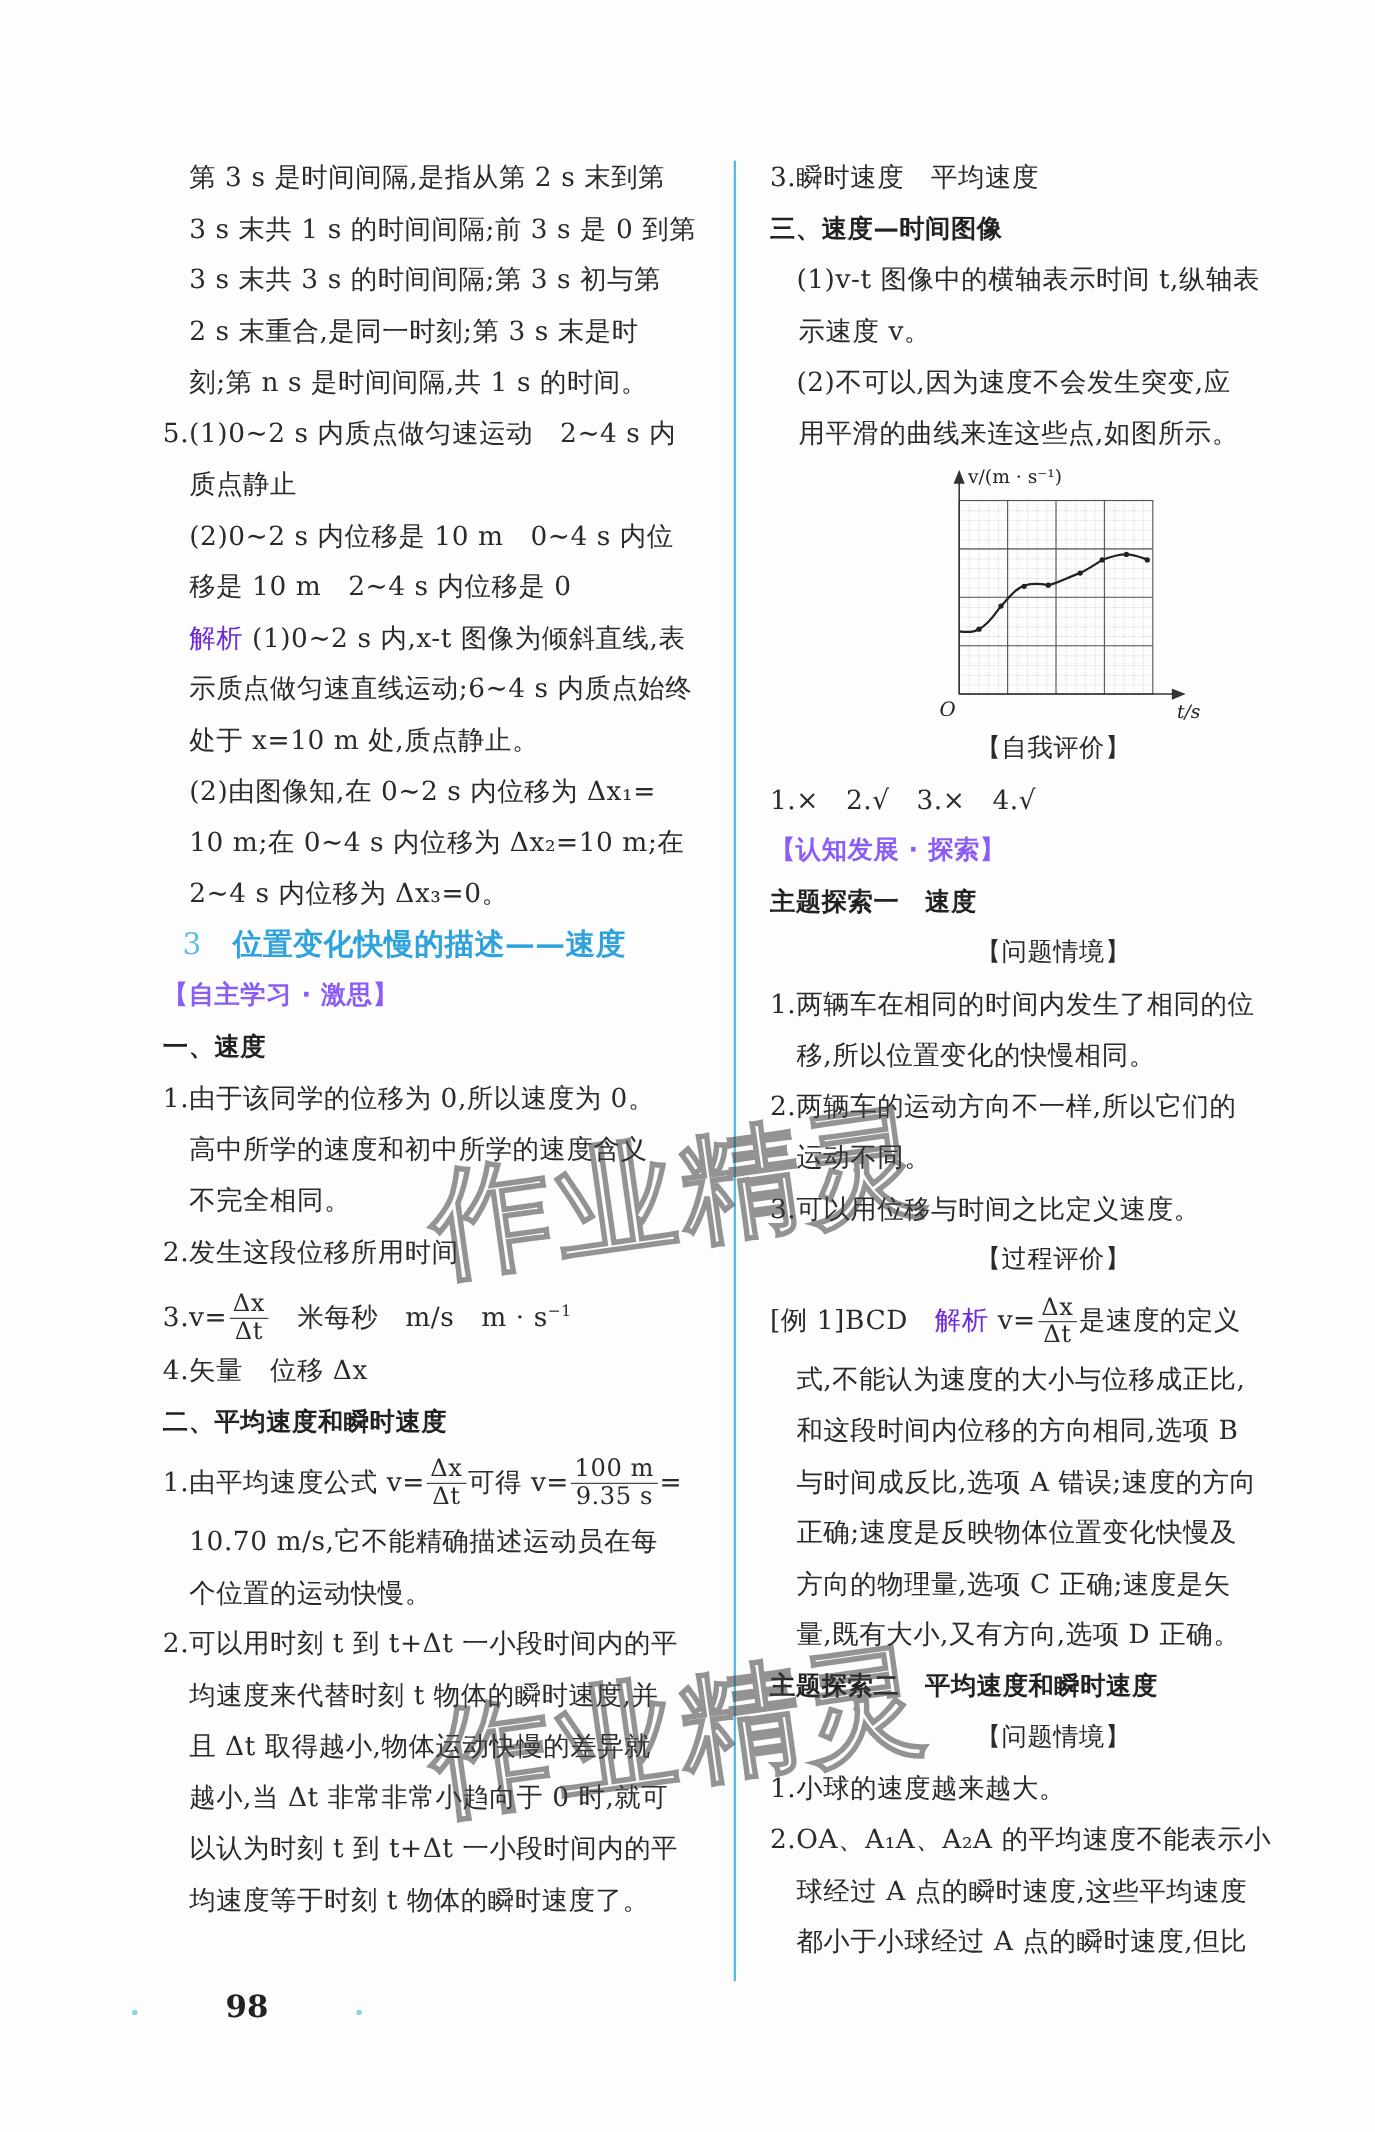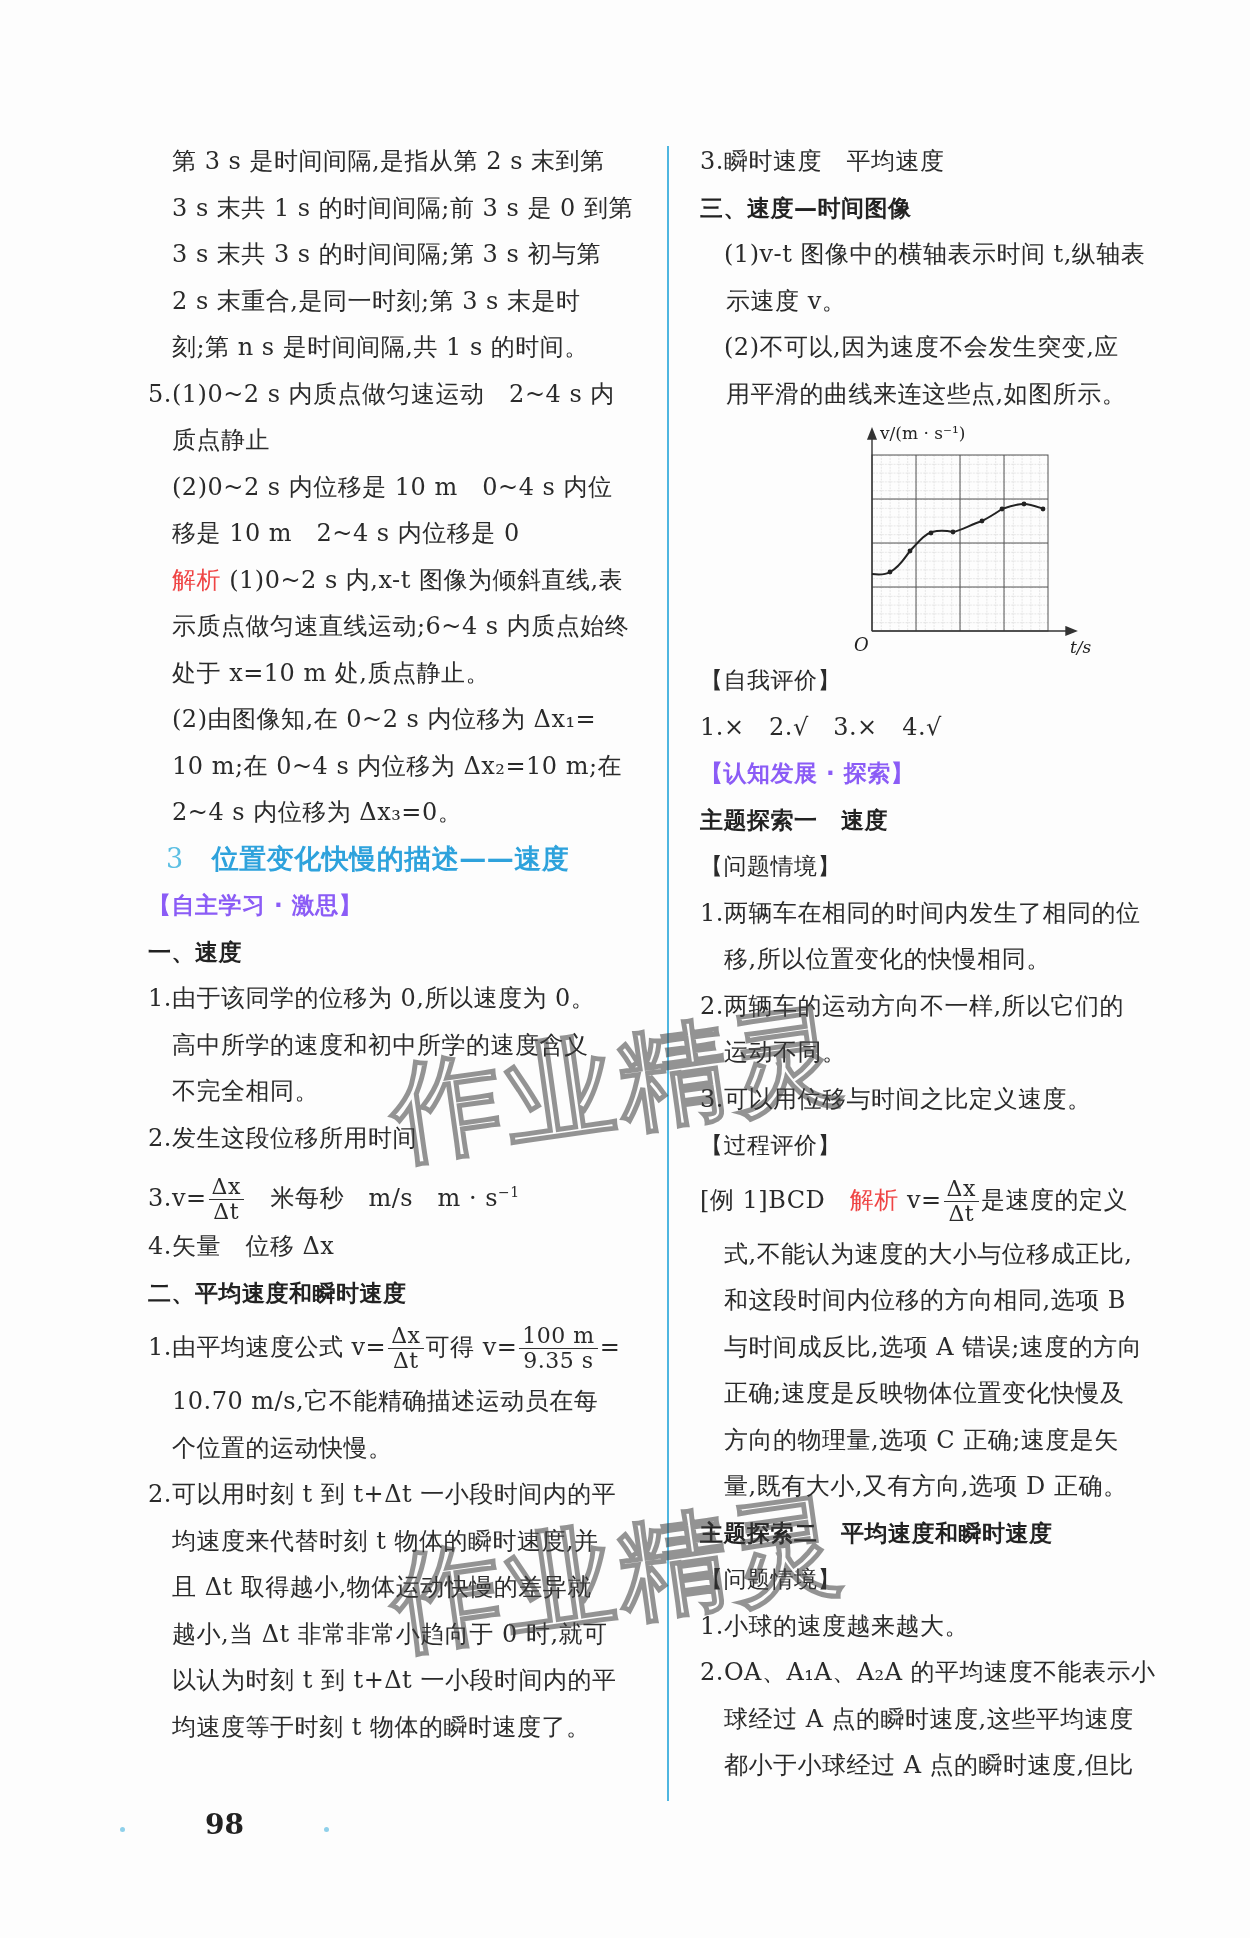--- a/index.html
+++ b/index.html
@@ -8,23 +8,23 @@
     font-family:"DejaVu Serif","Liberation Serif",serif; color:#2a2a2a;
   }
   .page { position:absolute; left:0; top:0; width:1250px; height:1938px;margin-left:40px; }
   .col { position:absolute; top:138px; font-size:24px; line-height:46.5px; }
   .col.left { left:108px; width:492px; }
   .col.right { left:660px; width:515px; }
   .divider { position:absolute; left:627px; top:146px; width:2px; height:1655px; background:#4fb6e0; }
   .line { white-space:nowrap; height:46.5px; letter-spacing:0.5px; }
   .indent { padding-left:24px; }
   .h-bold { font-family:"DejaVu Sans","Liberation Sans",sans-serif; font-weight:bold; font-size:23px; color:#222; }
-  .blue { color:#ef4444; }
+  .blue { color:#6d28d9; }
   .blue-bold { color:#8b5cf6; font-family:"DejaVu Sans","Liberation Sans",sans-serif; font-weight:bold; font-size:23px; }
-  .bracket-head { font-family:"DejaVu Sans","Liberation Sans",sans-serif; font-size:23px; color:#2a2a2a; }
+  .bracket-head { font-family:"DejaVu Sans","Liberation Sans",sans-serif; font-size:23px; color:#2a2a2a;text-align:center; }
   .chapter-title { font-family:"DejaVu Serif","Liberation Serif",serif; font-weight:bold; font-size:27px; color:#2ea2dc; padding-left:18px; }
   .chapter-title .num { font-weight:normal; color:#5cbfe3; margin-right:28px; }
   .tall { height:62px; line-height:62px; }
   .frac { display:inline-block; vertical-align:middle; text-align:center; font-size:22px; line-height:24px; margin:0 2px; }
   .frac .num-part { display:block; border-bottom:1.5px solid #333; padding:0 3px; }
   .frac .den-part { display:block; padding:0 3px; }
   sup { font-size:14px; }
   .chart-wrap { position:relative; width:515px; height:240px; }
   .pagenum { position:absolute; left:0; width:1250px; top:1808px; text-align:left; }
   .pagenum .num { font-weight:bold; font-size:28px; color:#222; font-family:"DejaVu Serif","Liberation Serif",serif; }

